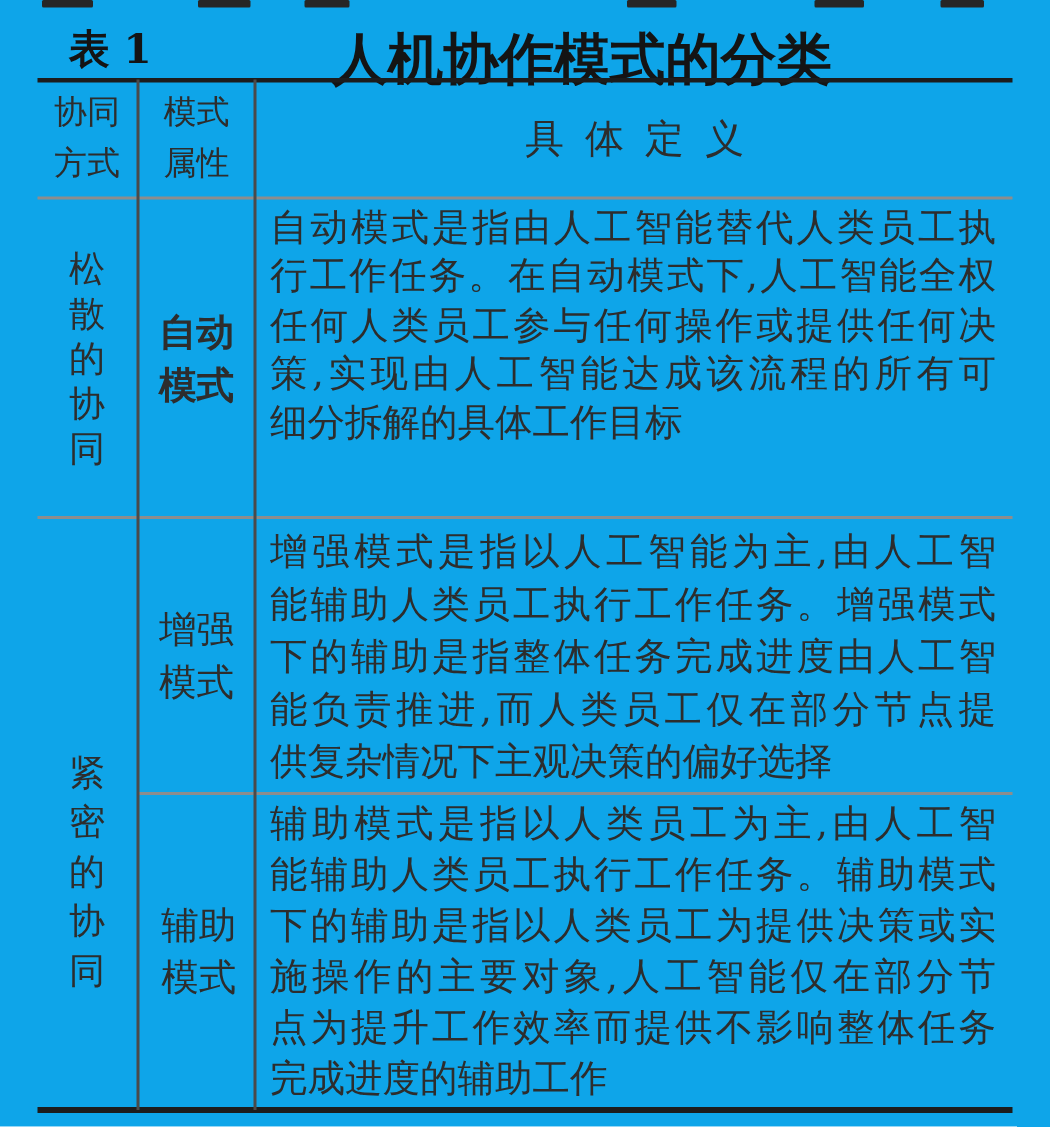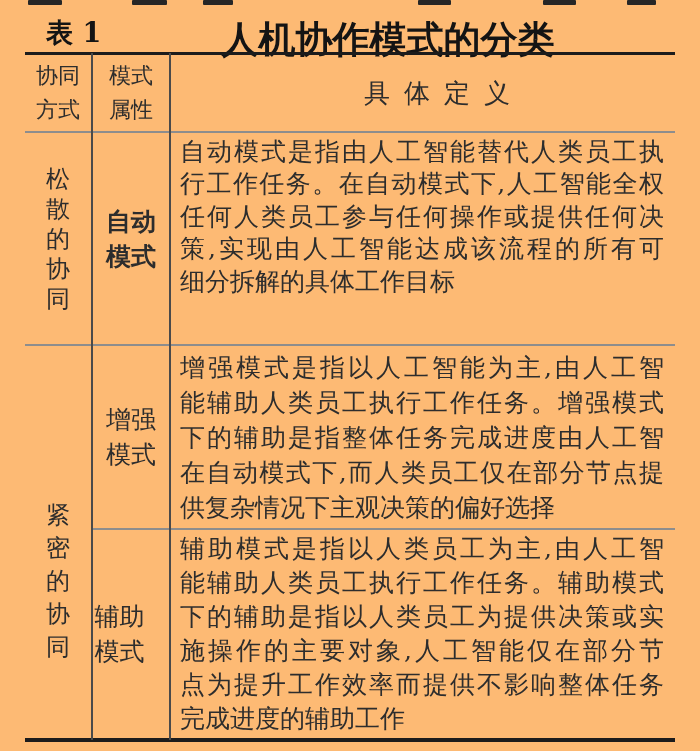--- a/index.html
+++ b/index.html
@@ -1,18 +1,18 @@
 <!DOCTYPE html>
 <html><head>
 <meta charset="utf-8">
 <style>
   html,body{margin:0;padding:0;background:#ffffff;}
   #page{
     position:relative;width:700px;height:751px;
-    background:#fdba74;overflow:hidden;
+    background:#0ea5e9;overflow:hidden;
     font-family:"DejaVu Serif","Liberation Serif",serif;
     color:#2d2d2d;
   }
   
   .frag{position:absolute;top:0;height:5px;background:#262626;border-radius:1px;}
 
   
   .cap-label{position:absolute;left:46px;top:15px;font-size:27px;font-weight:bold;color:#141414;white-space:nowrap;}
   .cap-title{position:absolute;left:388px;top:15px;transform:translateX(-50%);font-size:37px;font-weight:bold;color:#141414;white-space:nowrap;}
 
@@ -48,28 +48,28 @@
   .def-line{
     font-size:25px;line-height:35px;white-space:nowrap;overflow:hidden;
     text-align:justify;text-align-last:justify;text-justify:inter-character;
   }
   .def-line.final{text-align:left;text-align-last:left;}
   #def-assist .def-line{line-height:34px;}
 
   
   #hdr-c1{left:25px;top:55px;width:66px;height:76px;}
   #hdr-c2{left:93px;top:55px;width:76px;height:76px;}
-  #hdr-c3{left:185px;top:55px;width:504px;height:76px;}
+  #hdr-c3{left:171px;top:55px;width:504px;height:76px;}
   #cell-loose{left:25px;top:134px;width:66px;height:210px;}
   #cell-auto{left:93px;top:134px;width:76px;height:210px;font-weight:bold;}
   #def-auto{top:134px;height:162px;}
   #cell-tight{left:25px;top:351px;width:66px;height:460px;}
   #cell-enhanced{left:93px;top:346px;width:76px;height:182px;}
   #def-enhanced{top:346px;height:182px;}
-  #cell-assist{left:93px;top:530px;width:53px;height:208px;}
+  #cell-assist{left:106px;top:530px;width:53px;height:208px;}
   #def-assist{top:530px;height:208px;}
 </style>
 </head>
 <body>
 
 <div id="page">
 
   <div class="frag" style="left:28px;width:34px;"></div>
   <div class="frag" style="left:132px;width:35px;"></div>
   <div class="frag" style="left:203px;width:30px;"></div>
@@ -116,21 +116,21 @@
     <div class="wrapbox">紧密的协同</div>
   </div>
 
   <div id="cell-enhanced" class="cell mode">
     <div class="wrapbox">增强模式</div>
   </div>
   <div id="def-enhanced" class="defcell">
     <div class="def-line">增强模式是指以人工智能为主,由人工智</div>
     <div class="def-line">能辅助人类员工执行工作任务。增强模式</div>
     <div class="def-line">下的辅助是指整体任务完成进度由人工智</div>
-    <div class="def-line">在自动模式下,而人类员工仅在部分节点提</div>
+    <div class="def-line">能负责推进,而人类员工仅在部分节点提</div>
     <div class="def-line final">供复杂情况下主观决策的偏好选择</div>
   </div>
 
   <div id="cell-assist" class="cell mode">
     <div class="wrapbox">辅助模式</div>
   </div>
   <div id="def-assist" class="defcell">
     <div class="def-line">辅助模式是指以人类员工为主,由人工智</div>
     <div class="def-line">能辅助人类员工执行工作任务。辅助模式</div>
     <div class="def-line">下的辅助是指以人类员工为提供决策或实</div>

